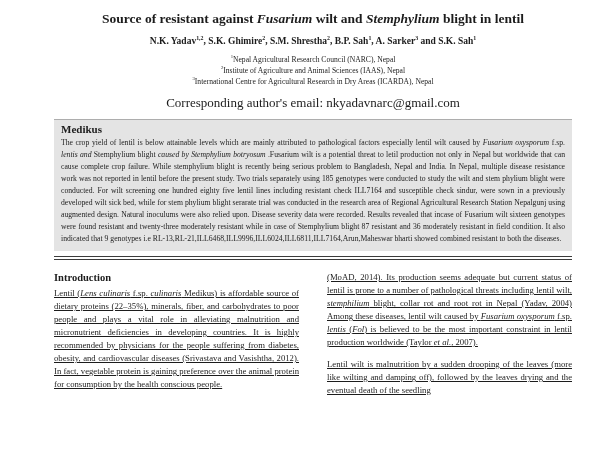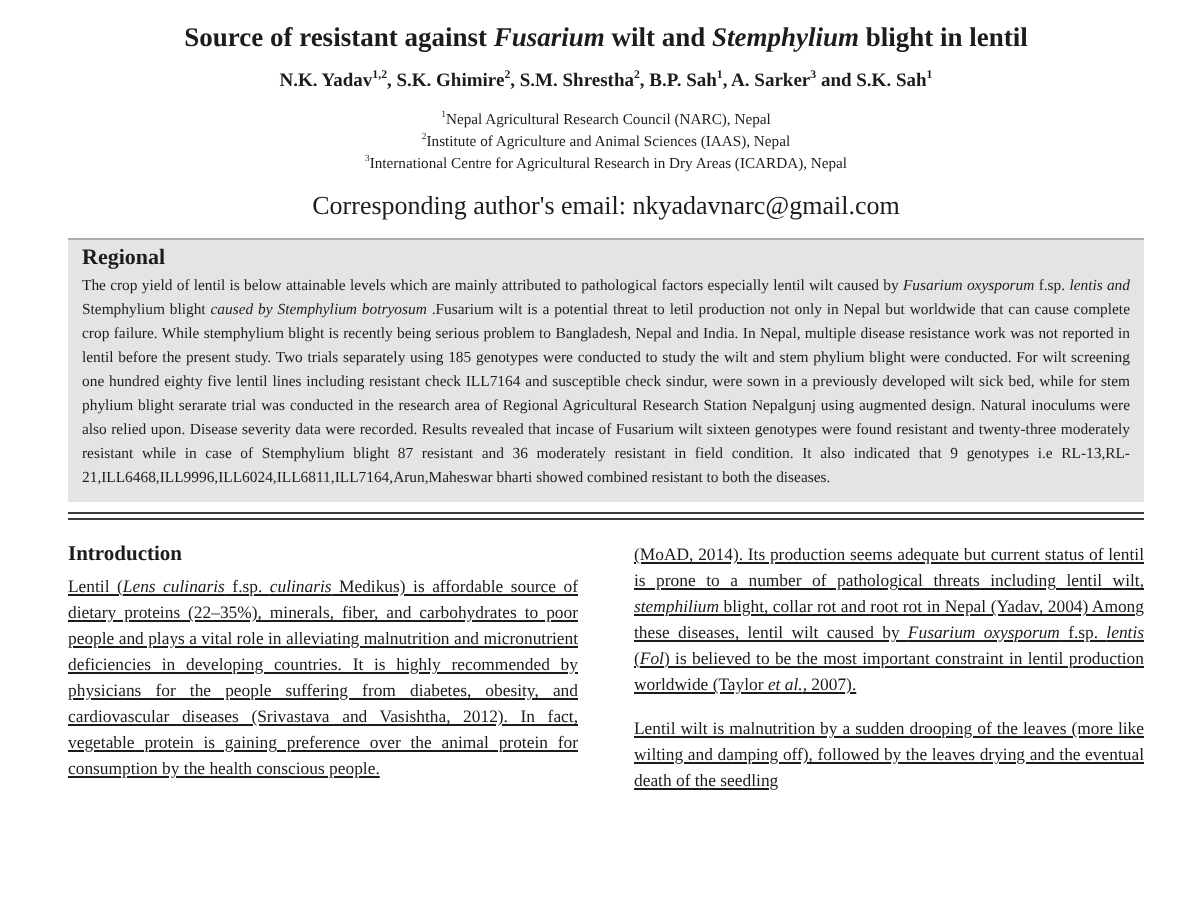--- a/index.html
+++ b/index.html
@@ -1,21 +1,21 @@
 <!DOCTYPE html>
 <html><head>
 <meta charset="utf-8">
 <style>
   html, body { margin:0; padding:0; }
   body {
     width:600px; height:450px; overflow:hidden;
     background:#ffffff; color:#1c1c1c;
     font-family:"Liberation Serif","DejaVu Serif",serif;
   }
-  .page { padding:10px 28px 0 34px; }
+  .page { padding:10px 28px 0 34px;margin-left:20px; }
   .title { text-align:center; font-weight:bold; font-size:13.5px; line-height:17px; }
   .authors { text-align:center; font-weight:bold; font-size:9.5px; margin-top:9px; }
   .affils { text-align:center; font-size:7.6px; line-height:11px; margin-top:8px; }
   .email { text-align:center; font-size:13px; margin-top:8px; }
   sup { font-size:0.62em; vertical-align:super; line-height:0; }
   .abstract-box {
     background:#e4e4e4; margin-top:8px; padding:3px 7px 6px 7px;
     border-top:1px solid #adadad;
   }
   .abstract-box h2 { font-size:11px; margin:0 0 2px 0; font-weight:bold; }
@@ -42,21 +42,21 @@
 
   <div class="affils">
     <div><sup>1</sup>Nepal Agricultural Research Council (NARC), Nepal</div>
     <div><sup>2</sup>Institute of Agriculture and Animal Sciences (IAAS), Nepal</div>
     <div><sup>3</sup>International Centre for Agricultural Research in Dry Areas (ICARDA), Nepal</div>
   </div>
 
   <div class="email">Corresponding author's email: nkyadavnarc@gmail.com</div>
 
   <div class="abstract-box">
-    <h2>Regional</h2>
+    <h2>Medikus</h2>
     <div class="abstract-body">The crop yield of lentil is below attainable levels which are mainly attributed to pathological factors especially lentil wilt caused by <i>Fusarium oxysporum</i> f.sp. <i>lentis and</i> Stemphylium blight <i>caused by Stemphylium botryosum</i> .Fusarium wilt is a potential threat to letil production not only in Nepal but worldwide that can cause complete crop failure. While stemphylium blight is recently being serious problem to Bangladesh, Nepal and India. In Nepal, multiple disease resistance work was not reported in lentil before the present study. Two trials separately using 185 genotypes were conducted to study the wilt and stem phylium blight were conducted. For wilt screening one hundred eighty five lentil lines including resistant check ILL7164 and susceptible check sindur, were sown in a previously developed wilt sick bed, while for stem phylium blight serarate trial was conducted in the research area of Regional Agricultural Research Station Nepalgunj using augmented design. Natural inoculums were also relied upon. Disease severity data were recorded. Results revealed that incase of Fusarium wilt sixteen genotypes were found resistant and twenty-three moderately resistant while in case of Stemphylium blight 87 resistant and 36 moderately resistant in field condition. It also indicated that 9 genotypes i.e RL-13,RL-21,ILL6468,ILL9996,ILL6024,ILL6811,ILL7164,Arun,Maheswar bharti showed combined resistant to both the diseases.</div>
   </div>
 
 
   <div class="double-rule"></div>
 
   <div class="columns">
     <div class="col">
       <h3>Introduction</h3>
       <p>Lentil (<i>Lens culinaris</i> f.sp. <i>culinaris</i> Medikus) is affordable source of dietary proteins (22–35%), minerals, fiber, and carbohydrates to poor people and plays a vital role in alleviating malnutrition and micronutrient deficiencies in developing countries. It is highly recommended by physicians for the people suffering from diabetes, obesity, and cardiovascular diseases (Srivastava and Vasishtha, 2012). In fact, vegetable protein is gaining preference over the animal protein for consumption by the health conscious people.</p>

